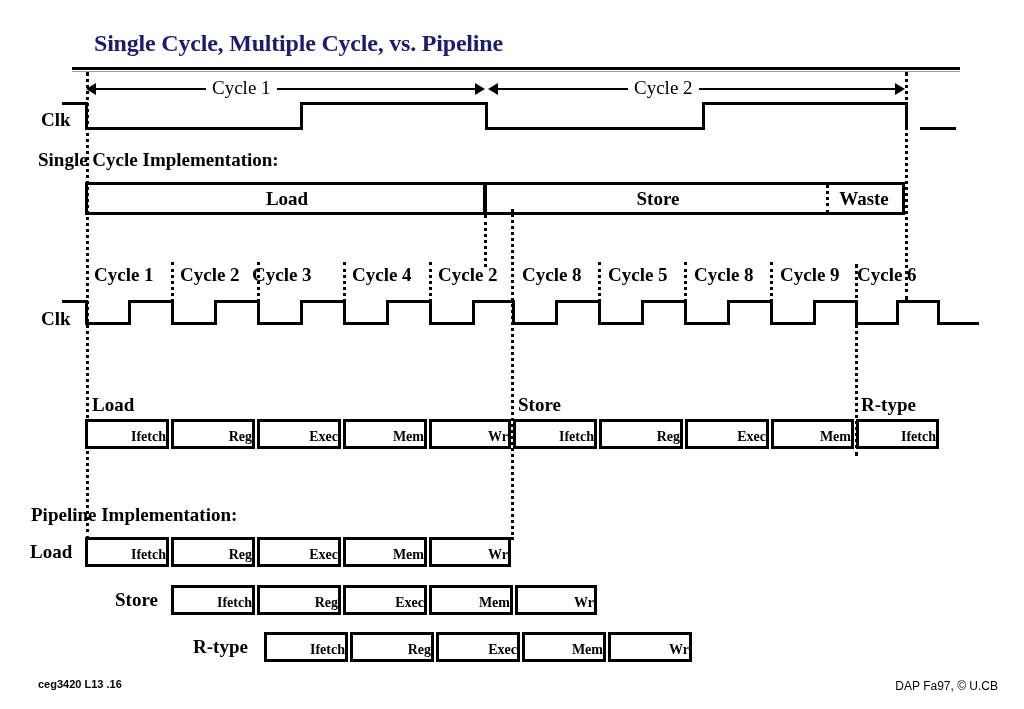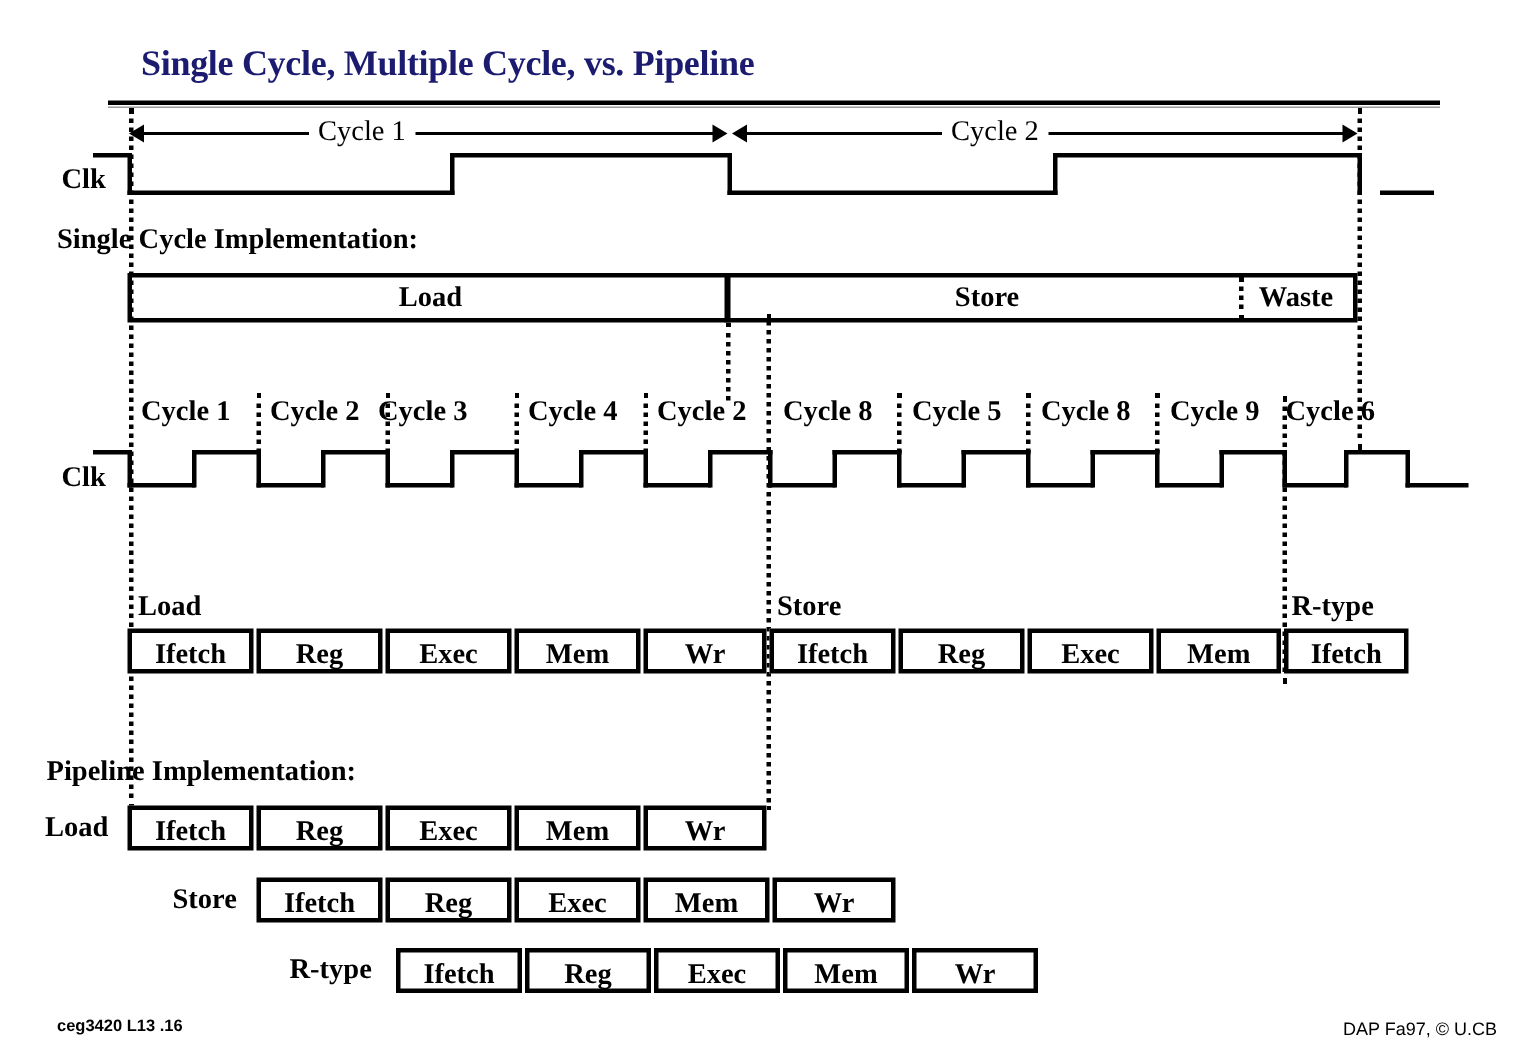--- a/index.html
+++ b/index.html
@@ -134,22 +134,22 @@
     width: 4px;
     height: 33px;
     background: #000000;
   }
 
   
   .stagebox {
     position: absolute;
     height: 30px;
     line-height: 30px;
-    text-align: center;
-    font-size: 19px;
+    text-align: right;
+    font-size: 14px;
     font-weight: bold;
     color: #000000;
     border: 3px solid #000000;
     box-sizing: border-box;
     background: #ffffff;
   }
   .rowlabel {
     position: absolute;
     font-size: 19px;
     font-weight: bold;

